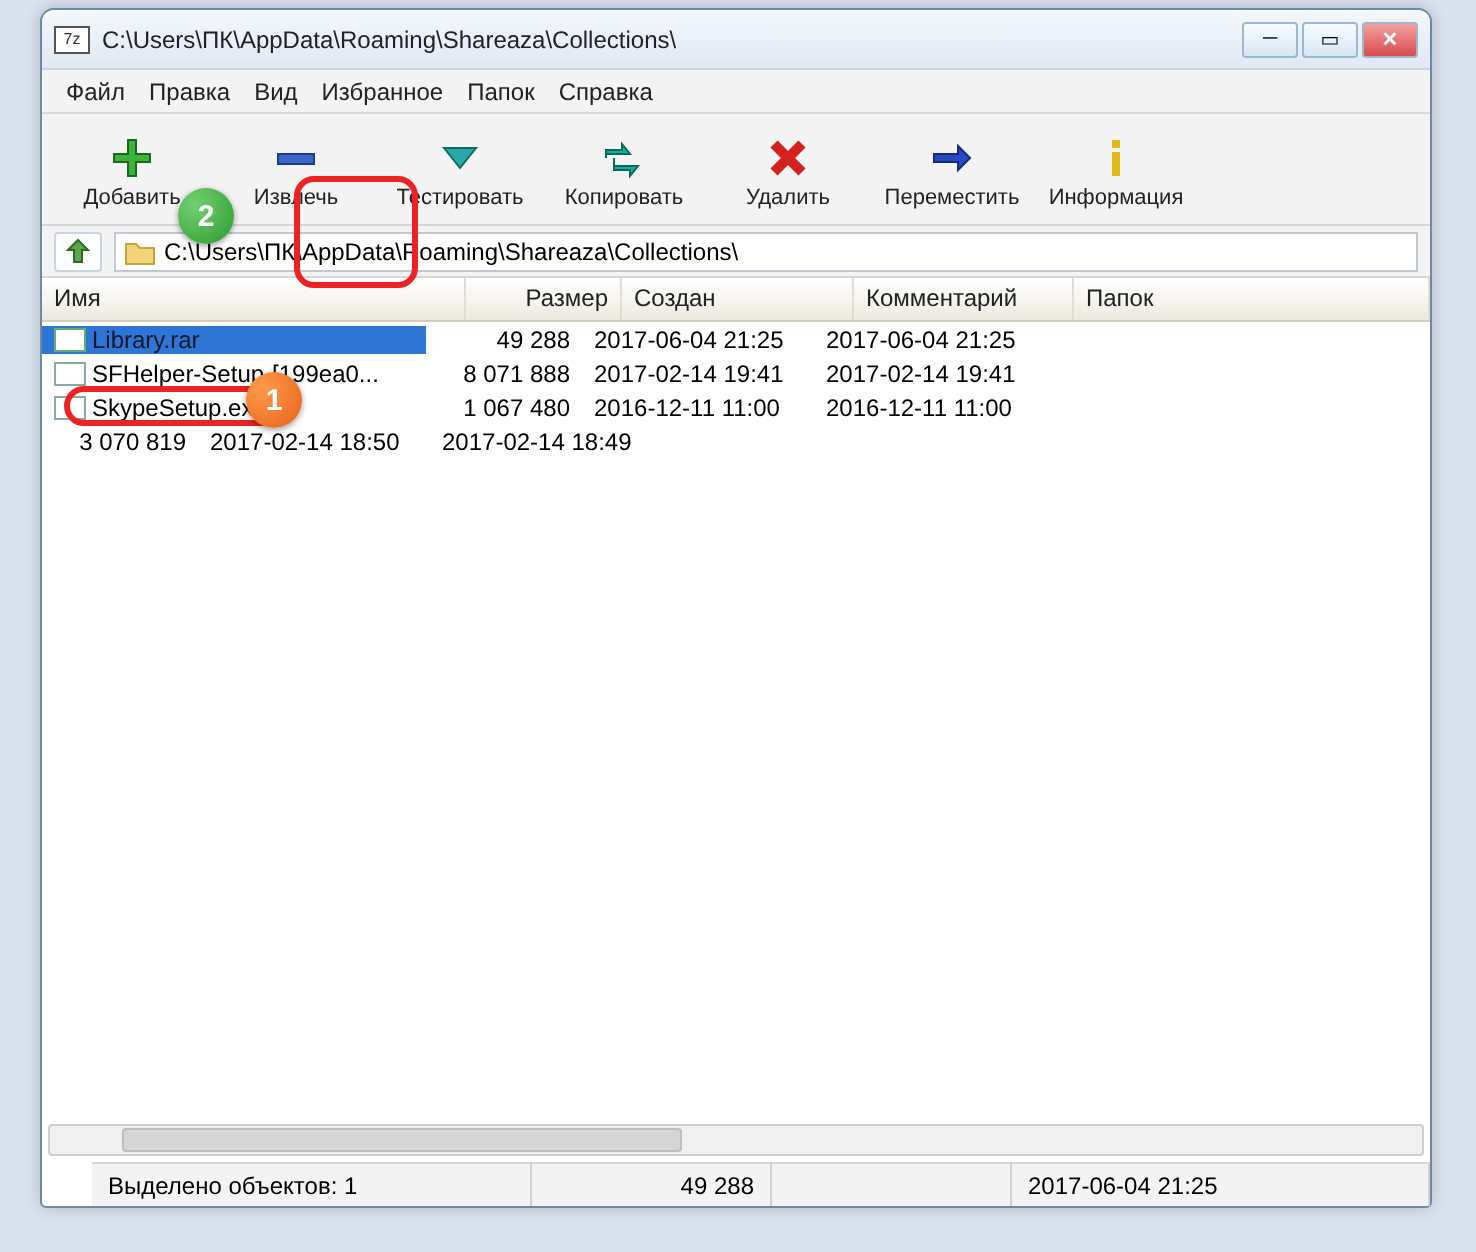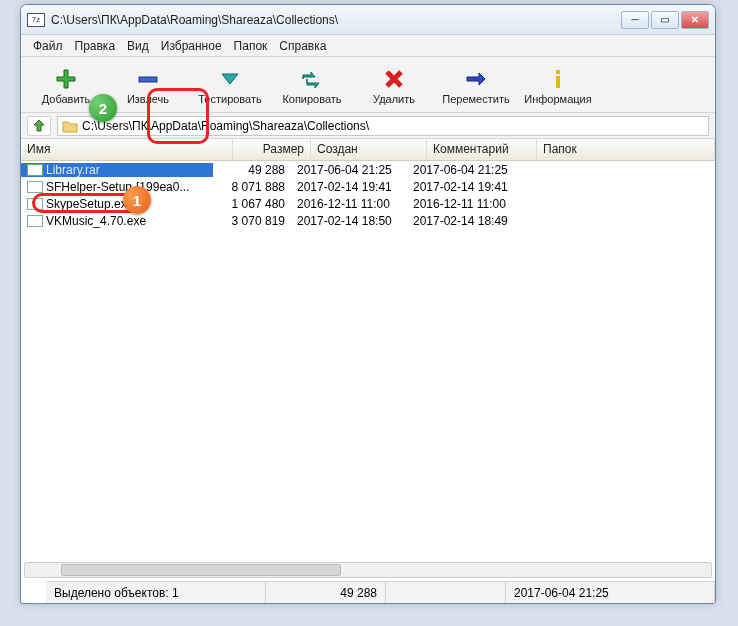--- a/index.html
+++ b/index.html
@@ -30,21 +30,21 @@
   .col-com { width: 110px; }
   .col-fld { flex: 1; }
   .files { flex: 1; background: #fff; overflow: hidden; position: relative; }
   .row { height: 17px; display: flex; align-items: center; font-size: 12px; }
   .row .cell { padding: 0 6px; white-space: nowrap; overflow: hidden; }
   .row .cn { width: 192px; display: flex; align-items: center; gap: 3px; }
   .row .cs { width: 78px; text-align: right; }
   .row .cm { width: 116px; }
   .row .cc { width: 116px; }
   .row .cx { width: 110px; }
-  .row.sel .cn { background: #2e76d6; color: #e5e5e5; }
+  .row.sel .cn { background: #2e76d6; color: #0f172a; }
   .ficon { width: 16px; height: 12px; background: #fff; border: 1px solid #8aa; display: inline-block; flex-shrink: 0; }
   .ficon.rar { border-color: #6a7; }
   .scrolltrack { position: absolute; left: 3px; right: 3px; bottom: 3px; height: 16px; background: #f0f0f0; border: 1px solid #d0d0d0; border-radius: 2px; }
   .scrollthumb { position: absolute; left: 36px; top: 1px; height: 12px; width: 280px; background: #d6d6d6; border: 1px solid #bdbdbd; border-radius: 2px; }
   .status { height: 22px; border-top: 1px solid #d6d6d6; background: #f3f3f3; display: flex; align-items: center; font-size: 12px; margin-left: 25px; }
   .status div { border-right: 1px solid #d0d0d0; padding: 0 8px; height: 100%; display: flex; align-items: center; }
   .status .s1 { width: 220px; }
   .status .s2 { width: 120px; justify-content: flex-end; }
   .status .s3 { width: 120px; }
   .status .s4 { flex: 1; }
@@ -185,24 +185,20 @@
       <div class="cell cn">
           <span class="ficon"></span>
           <span>SkypeSetup.exe</span>
         </div>
       <div class="cell cs">1 067 480</div>
       <div class="cell cm">2016-12-11 11:00</div>
       <div class="cell cc">2016-12-11 11:00</div>
       <div class="cell cx"></div>
     </div>
     <div class="row">
-      <div class="cell cn">
-          <span class="ficon"></span>
-          <span>VKMusic_4.70.exe</span>
-        </div>
       <div class="cell cs">3 070 819</div>
       <div class="cell cm">2017-02-14 18:50</div>
       <div class="cell cc">2017-02-14 18:49</div>
       <div class="cell cx"></div>
     </div>
     <div class="scrolltrack">
       <div class="scrollthumb"></div>
     </div>
   </div>
 

